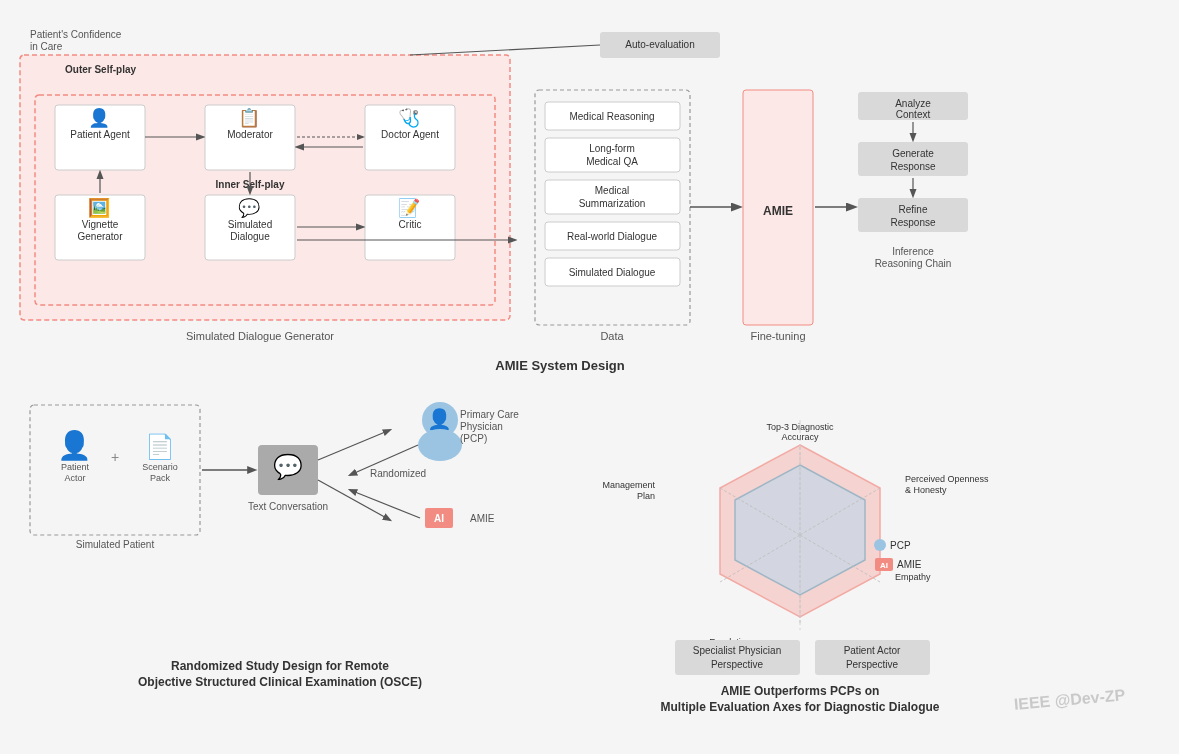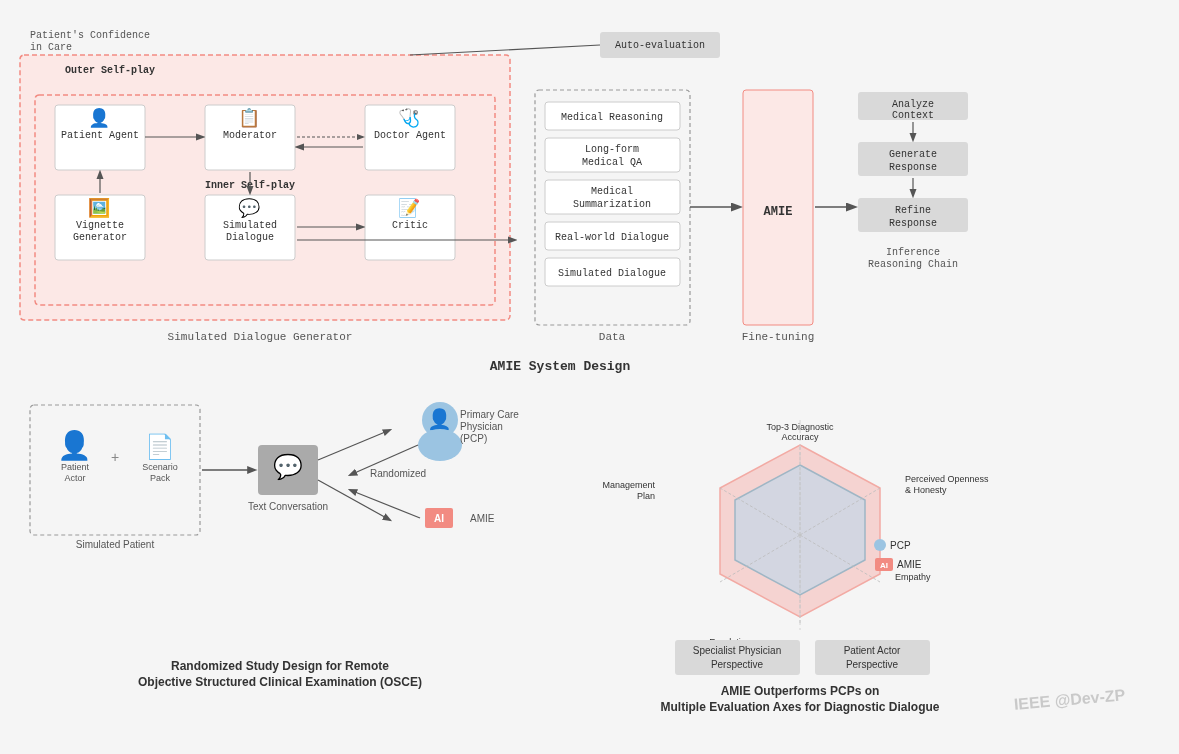--- a/index.html
+++ b/index.html
@@ -20,21 +20,20 @@
       background: #f5f5f5;
       display: flex;
       flex-direction: column;
       padding: 10px;
     }
 
     .diagram-area {
       position: relative;
       width: 100%;
       height: 380px;
-      font-family: Liberation Mono, monospace;
     }
 
     .bottom-area {
       position: relative;
       width: 100%;
       height: 340px;
     }
   </style>
 </head>
 <body>

